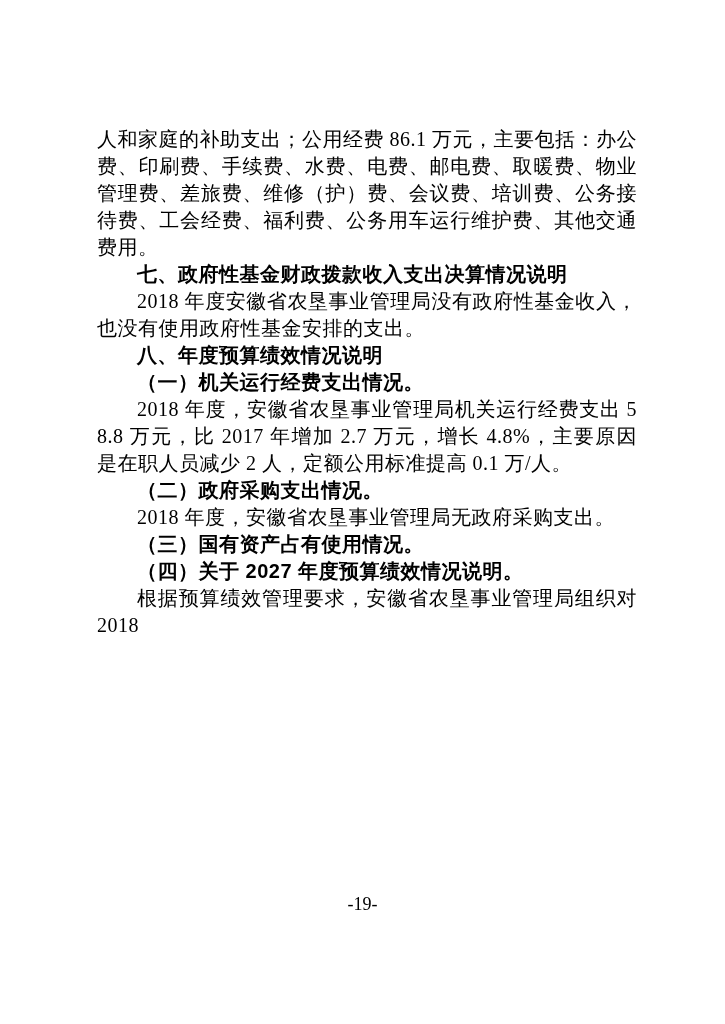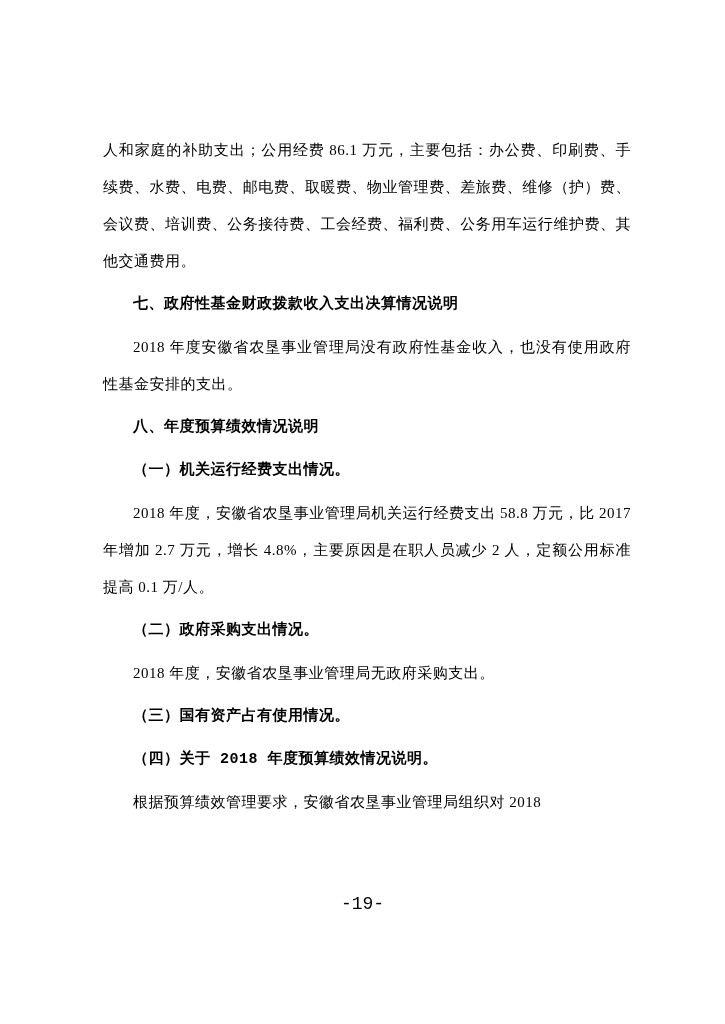--- a/index.html
+++ b/index.html
@@ -16,59 +16,59 @@
     font-family: "Liberation Serif", serif;
     overflow: hidden;
   }
   .content {
     position: absolute;
     left: 97px;
     top: 126px;
     width: 540px;
   }
   .content p {
-    margin: 6px;
-    font-size: 15px;
-    line-height: 37px;
+    margin: 0;
+    font-size: 20px;
+    line-height: 27px;
     text-align: justify;
     text-justify: inter-character;
     letter-spacing: 0.5px;
     word-break: break-all;
   }
   .para-indent {
     text-indent: 2em;
   }
   .heading-1, .heading-2 {
     font-weight: bold;
     text-indent: 2em;
-    font-family: Liberation Mono, monospace;
+    font-family: Liberation Sans, sans-serif;
   }
   .footer {
     position: absolute;
     top: 892px;
     left: 0;
     width: 100%;
     text-align: center;
     font-size: 18px;
     line-height: 24px;
-    font-family: Liberation Mono, monospace;
+    font-family: Liberation Serif, serif;
     color: #000000;
   }
 </style>
 </head>
 <body>
 
 <div class="page">
   <div class="content">
     <p>人和家庭的补助支出；公用经费 86.1 万元，主要包括：办公费、印刷费、手续费、水费、电费、邮电费、取暖费、物业管理费、差旅费、维修（护）费、会议费、培训费、公务接待费、工会经费、福利费、公务用车运行维护费、其他交通费用。</p>
     <p class="heading-1">七、政府性基金财政拨款收入支出决算情况说明</p>
     <p class="para-indent">2018 年度安徽省农垦事业管理局没有政府性基金收入，也没有使用政府性基金安排的支出。</p>
     <p class="heading-1">八、年度预算绩效情况说明</p>
     <p class="heading-2">（一）机关运行经费支出情况。</p>
     <p class="para-indent">2018 年度，安徽省农垦事业管理局机关运行经费支出 58.8 万元，比 2017 年增加 2.7 万元，增长 4.8%，主要原因是在职人员减少 2 人，定额公用标准提高 0.1 万/人。</p>
     <p class="heading-2">（二）政府采购支出情况。</p>
     <p class="para-indent">2018 年度，安徽省农垦事业管理局无政府采购支出。</p>
     <p class="heading-2">（三）国有资产占有使用情况。</p>
-    <p class="heading-2">（四）关于 2018 年度预算绩效情况说明。</p>
+    <p class="heading-2">（四）关于 2027 年度预算绩效情况说明。</p>
     <p class="para-indent">根据预算绩效管理要求，安徽省农垦事业管理局组织对 2018</p>
   </div>
   <div class="footer">-19-</div>
 </div>
 
 </body></html>

